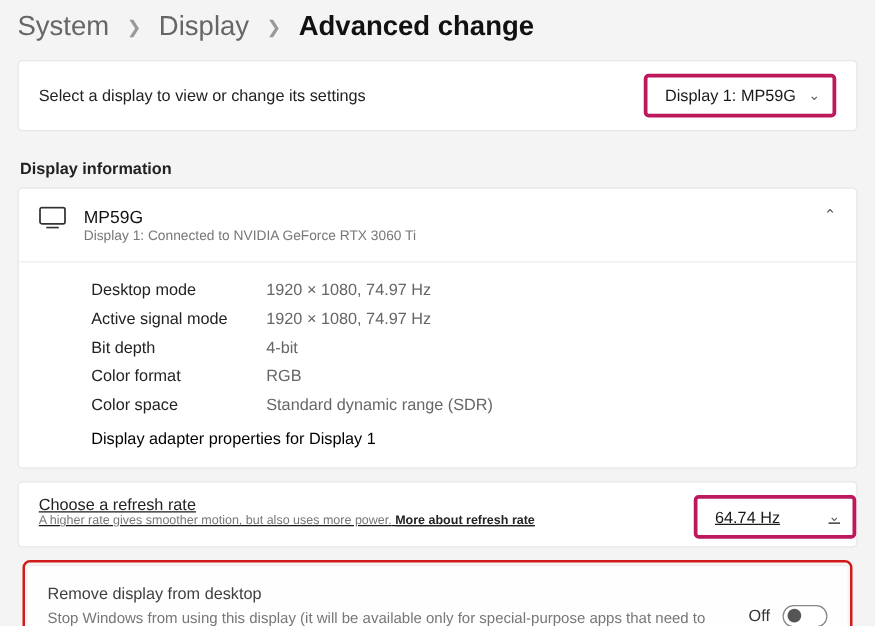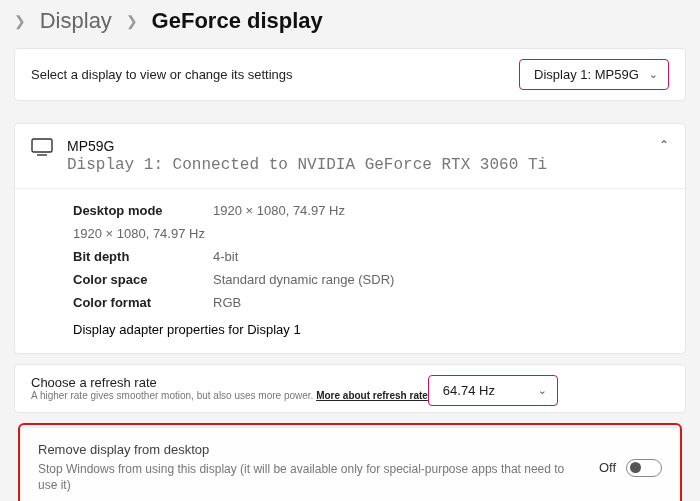--- a/index.html
+++ b/index.html
@@ -30,21 +30,21 @@
   }
   .select-card {
     padding: 10px 16px;
     display: flex;
     align-items: center;
     justify-content: space-between;
     margin-bottom: 22px;
   }
   .select-card .label { color: #222; }
   .dropdown {
-    border: 1px solid #be185d;
+    border: 3px solid #be185d;
     border-radius: 4px;
     padding: 7px 10px 7px 14px;
     display: flex;
     align-items: center;
     gap: 10px;
     min-width: 130px;
     justify-content: space-between;
     background: #fff;
   }
   .dropdown .chev { color: #555; font-size: 11px; }
@@ -56,38 +56,40 @@
   }
   .info-header {
     display: flex;
     align-items: flex-start;
     gap: 14px;
     padding: 14px 16px;
     cursor: pointer;
   }
   .info-header .screen-icon svg { display: block; }
   .info-header .name { font-size: 14px; font-weight: 400; color: #111; }
-  .info-header .sub { font-size: 16px; color: #777; margin-top: 2px; font-family: Liberation Mono, monospace; }
+  .info-header .sub { font-size: 11px; color: #777; margin-top: 2px; }
   .info-header .spacer { flex: 1; }
   .info-header .collapse-chev { color: #555; font-size: 12px; }
   .divider { height: 1px; background: #eee; width: 100%; }
   .info-body { padding: 10px 0 12px 0; }
   .info-row {
     display: flex;
     padding: 4px 16px 4px 58px;
   }
-  .info-row .k { width: 140px; color: #222; font-weight: bold; }
+  .info-row .k { width: 140px; color: #222; }
   .info-row .v { color: #666; text-align: right; }
   .link-row { padding: 8px 16px 4px 58px; }
   .link { color: #000000; cursor: pointer; }
   .refresh-card {
     margin-top: 10px;
-    padding: 10px 28px 6px 16px;
+    padding: 10px 0 6px 16px;
     display: flex;
     align-items: flex-start;
+    justify-content: space-between;
+    text-decoration: underline;
   }
   .refresh-card .t { color: #222; }
   .refresh-card .s { font-size: 10px; color: #777; margin-top: 0; }
   .refresh-card .s .link2 { color: #222; font-weight: 600; text-decoration: underline; cursor: pointer; }
   .remove-wrap {
     position: relative;
     margin-top: 6px;
     padding: 4px;
   }
   .remove-highlight {
@@ -117,34 +119,36 @@
     width: 11px; height: 11px; border-radius: 50%;
     background: #555; position: absolute; left: 3px; top: 2.5px;
   }
 </style>
 </head>
 <body>
 
 <div class="page">
 
   <div class="breadcrumb">
+    <span class="crumb">System</span>
     <span class="chev">❯</span>
     <span class="crumb">Display</span>
     <span class="chev">❯</span>
-    <span class="last">GeForce display</span>
+    <span class="last">Advanced change</span>
   </div>
 
   <div class="card select-card">
     <span class="label">Select a display to view or change its settings</span>
     <div class="dropdown">
       <span>Display 1: MP59G</span>
       <span class="chev">⌄</span>
     </div>
   </div>
 
+  <div class="section-title">Display information</div>
 
   <div class="card">
     <div class="info-header">
       <span class="screen-icon">
         <svg width="22" height="18" viewBox="0 0 22 18" fill="none" stroke="#333" stroke-width="1.4">
           <rect x="1" y="1" width="20" height="13" rx="1.5"></rect>
           <line x1="6" y1="17" x2="16" y2="17"></line>
         </svg>
       </span>
       <div>
@@ -154,33 +158,34 @@
       <div class="spacer"></div>
       <span class="collapse-chev">⌃</span>
     </div>
     <div class="divider"></div>
     <div class="info-body" id="info-body">
         <div class="info-row">
           <div class="k">Desktop mode</div>
           <div class="v">1920 × 1080, 74.97 Hz</div>
         </div>
         <div class="info-row">
+          <div class="k">Active signal mode</div>
           <div class="v">1920 × 1080, 74.97 Hz</div>
         </div>
         <div class="info-row">
           <div class="k">Bit depth</div>
           <div class="v">4-bit</div>
         </div>
         <div class="info-row">
+          <div class="k">Color format</div>
+          <div class="v">RGB</div>
+        </div>
+        <div class="info-row">
           <div class="k">Color space</div>
           <div class="v">Standard dynamic range (SDR)</div>
-        </div>
-        <div class="info-row">
-          <div class="k">Color format</div>
-          <div class="v">RGB</div>
         </div>
         <div class="link-row"><span class="link">Display adapter properties for Display 1</span></div>
       </div>
   </div>
 
   <div class="card refresh-card">
     <div>
       <div class="t">Choose a refresh rate</div>
       <div class="s">
         <span>A higher rate gives smoother motion, but also uses more power.</span>

